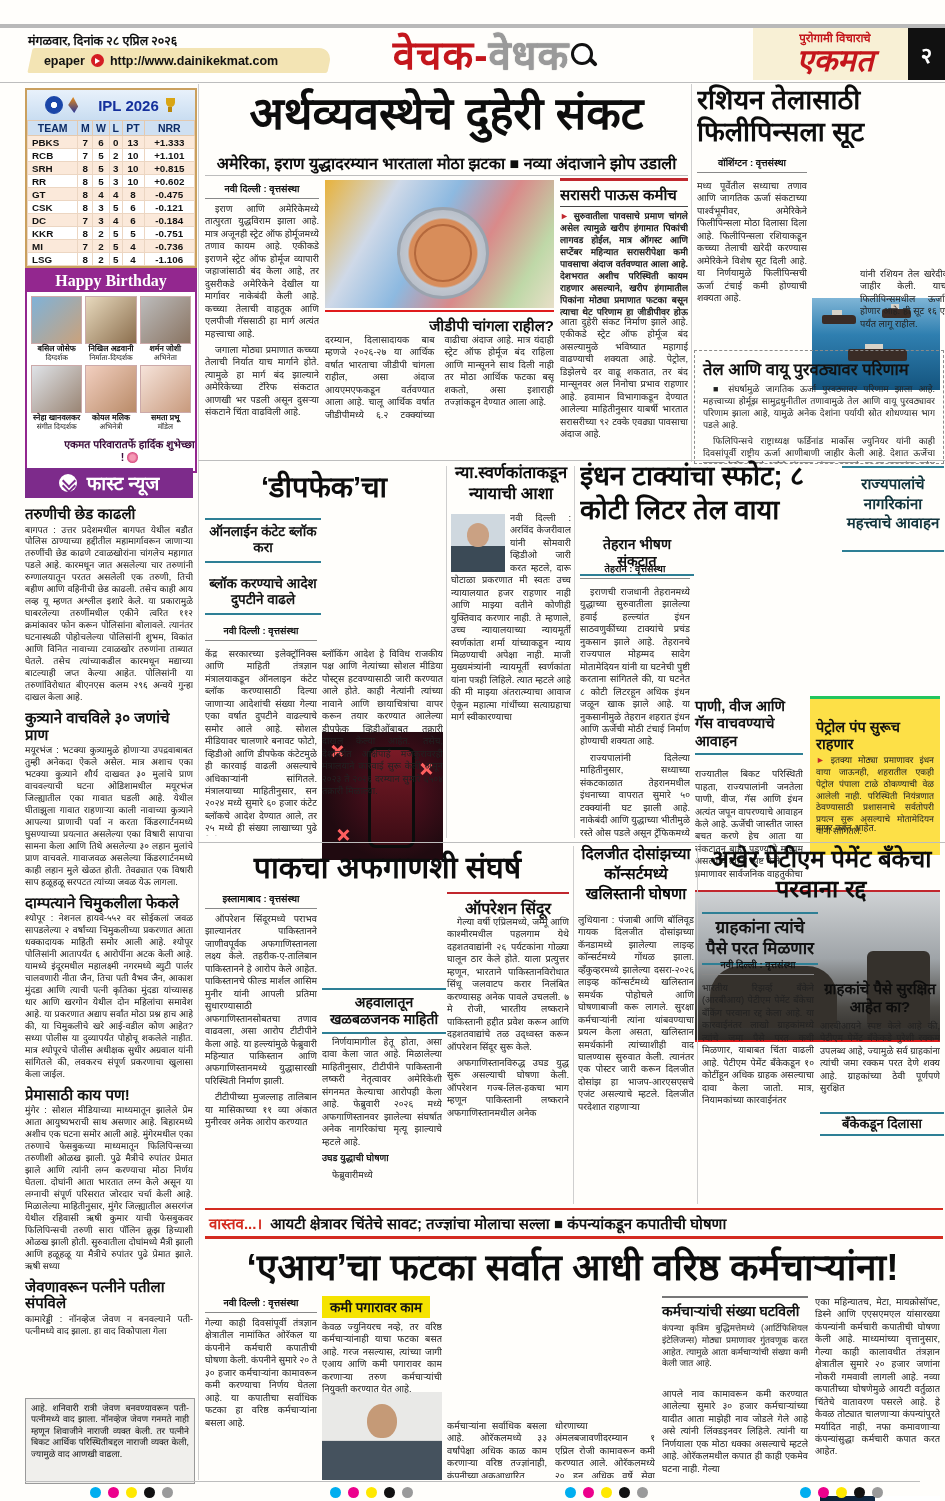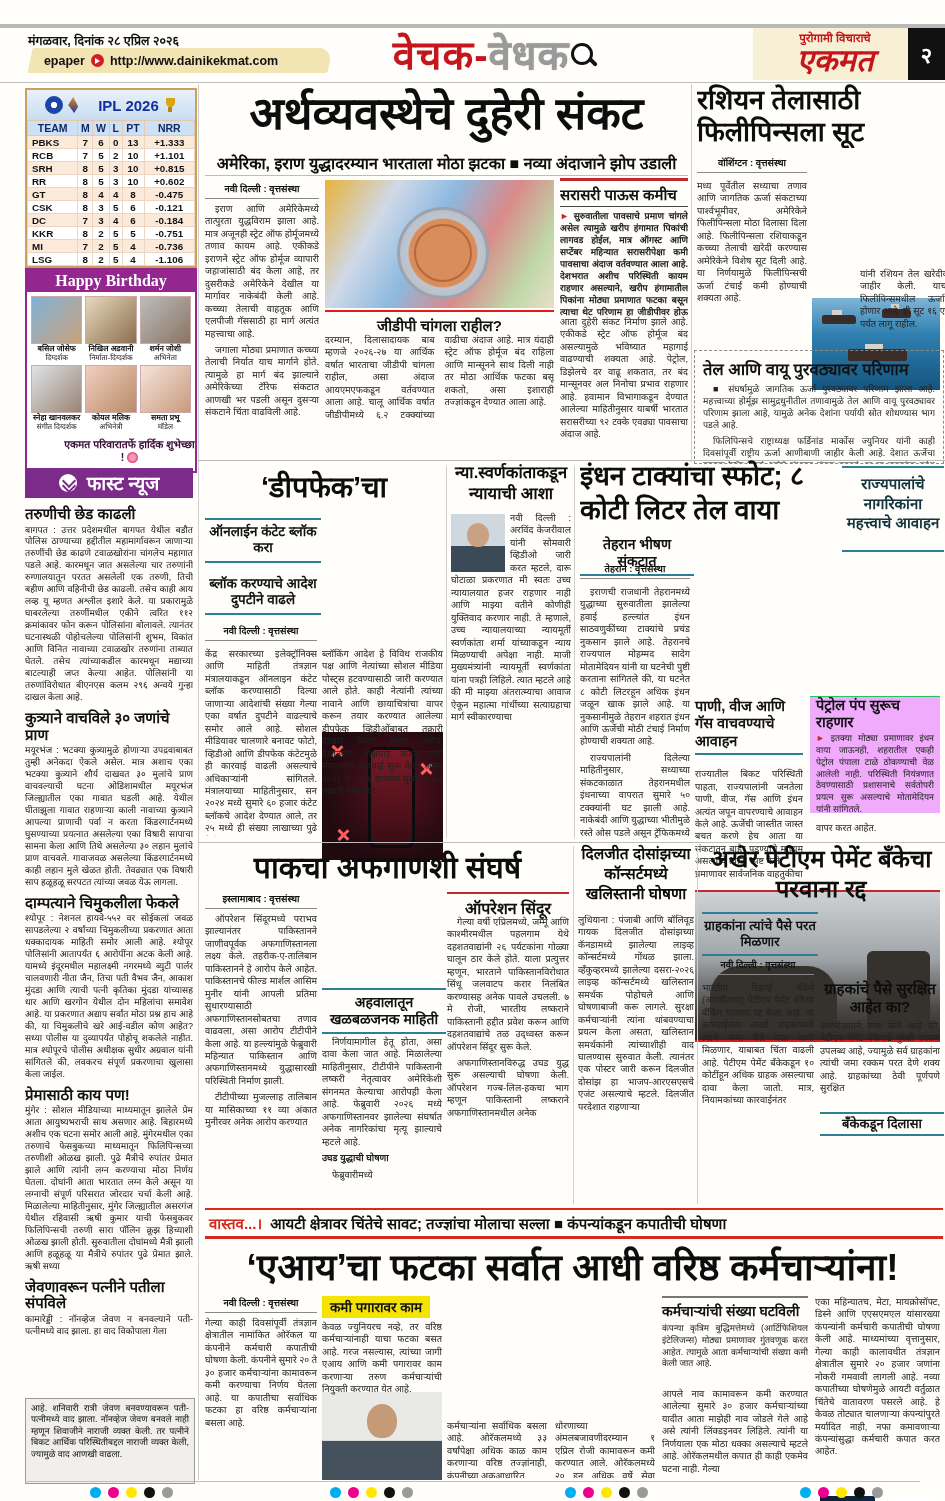--- a/index.html
+++ b/index.html
@@ -68,37 +68,37 @@
   .fn-item{margin-bottom:6px;}
   .fn-h{font-size:15px;font-weight:bold;margin:2px 0 2px;line-height:1.1;}
   .fn-b{font-size:9px;line-height:1.33;text-align:justify;margin:0;}
   .fn-note{border:1px solid #9a9a9a;background:#f0efec;font-size:8.8px;line-height:1.3;text-align:justify;padding:4px 5px;overflow:hidden;}
   
   .rainbox{border-top:3px solid #c1272d;padding-top:3px;}
   .rb-title{font-size:15px;font-weight:bold;border-bottom:1.5px solid #444;padding-bottom:2px;margin-bottom:3px;}
   .arrow{color:#c1272d;font-weight:bold;}
   .dashbox{border:1.5px dashed #8a8a8a;padding:6px 8px;overflow:hidden;}
   .db-title{font-size:16.5px;font-weight:bold;margin:0 0 3px;}
-  .pumpbox{background:#f0abfc;border-top:1px solid #22c55e;padding:0 6px;overflow:hidden;}
+  .pumpbox{background:#fde047;border-top:3px solid #22c55e;padding:20px 6px;overflow:hidden;}
   .pb-title{font-size:14.5px;font-weight:bold;line-height:1.15;margin-bottom:3px;}
   .gov-note{border-top:2px solid #2e7f95;border-bottom:2px solid #2e7f95;font-size:15px;font-weight:bold;text-align:center;line-height:1.3;padding:6px 2px;color:#12343c;}
   .redtop{border-top:2.5px solid #c1272d;}
   .capHead{font-size:14.5px;font-weight:bold;line-height:1.2;border-bottom:2px solid #2e7f95;padding-bottom:3px;margin-bottom:13px;}
   .yel{display:inline-block;background:#f5e300;font-weight:bold;font-size:13.5px;padding:2px 8px;margin-bottom:3px;}
   .cntbox{border-top:2px solid #777;padding-top:3px;}
   .cnt-title{font-size:14px;font-weight:bold;margin-bottom:3px;}
   
   .banner{border-top:2px solid #d42b1f;border-bottom:3px solid #d42b1f;display:flex;align-items:center;gap:8px;padding:3px 4px;font-weight:bold;font-size:15px;}
   .banner .lead-w{color:#d42b1f;}
   
   .img{position:relative;overflow:hidden;}
   .collage{background:linear-gradient(120deg,#e8b23a 0%,#cfd9e8 25%,#8db9e0 45%,#d98a8a 65%,#bfd8a8 85%,#e8dfc8 100%);}
   .coin{position:absolute;left:50%;top:55%;width:86px;height:86px;margin:-43px 0 0 -43px;border-radius:50%;background:radial-gradient(#d88d5a 55%,#c0c6cf 58%,#aab2bd 100%);border:3px solid #9aa3ae;}
   .coin::after{content:"";position:absolute;inset:14px;border-radius:50%;border:2px solid #b4683c;}
-  .cap{font-size:15px;font-weight:bold;text-align:center;border-top:2.5px solid #e01b1b;padding-top:3px;}
+  .cap{font-size:15px;font-weight:bold;text-align:right;border-top:2.5px solid #e01b1b;padding-top:3px;}
   .ship{background:linear-gradient(#7fb5d6 0%,#2f7fb0 40%,#14547e 100%);}
   .boat{position:absolute;background:#3a2c26;height:9px;border-radius:2px 4px 2px 2px;}
   .boat::after{content:"";position:absolute;left:30%;top:-5px;width:30%;height:5px;background:#d8d3c8;}
   .phoneimg{background:radial-gradient(circle at 60% 45%,#5a1020 0%,#200a10 70%);}
   .phone{position:absolute;left:38%;top:12%;width:34%;height:74%;border:3px solid #0c0c0c;border-radius:8px;background:linear-gradient(#7a1a26,#3a0c14);}
   .xmark{position:absolute;width:14px;height:14px;}
   .xmark::before,.xmark::after{content:"";position:absolute;left:6px;top:0;width:2.5px;height:14px;background:#ff5f5f;}
   .xmark::before{transform:rotate(45deg);}.xmark::after{transform:rotate(-45deg);}
   .portrait{float:left;width:54px;height:58px;margin:2px 5px 2px 0;background:linear-gradient(#cfd8df 55%,#3b4a56 56%);position:relative;}
   .portrait::before{content:"";position:absolute;left:50%;top:9px;width:22px;height:24px;margin-left:-11px;border-radius:50% 50% 45% 45%;background:#caa183;}
@@ -113,21 +113,21 @@
   .dots{display:flex;gap:7px;}
   .dot{width:11px;height:11px;border-radius:50%;}
   .c1{background:#00aeef;}.c2{background:#ec008c;}.c3{background:#ffe800;}.c4{background:#111;}.c5{background:#9a9a9a;}
 </style>
 </head>
 <body>
 
 <div class="page">
 
   <div class="abs head-band"></div>
-  <div class="abs date-t" style="left:28px;top:32px;">मंगळवार, दिनांक २८ एप्रिल २०२६</div>
+  <div class="abs date-t" style="left:28px;top:32px;font-family:Liberation Serif, serif;">मंगळवार, दिनांक २८ एप्रिल २०२६</div>
   <div class="abs" style="left:30px;top:48px;width:300px;">
     <div class="epaper">
       <b style="font-size:12.5px;">epaper</b>
       <span class="ep-ico"></span>
       <span style="font-size:12.5px;font-weight:bold;">http://www.dainikekmat.com</span>
     </div>
   </div>
   <div class="abs brandbox" style="left:753px;top:28px;width:152px;height:48px;">
     <div class="tagline">पुरोगामी विचाराचे</div>
     <div class="brand">एकमत</div>
@@ -309,21 +309,21 @@
     </article>
       <article class="fn-item">
       <h3 class="fn-h">प्रेमासाठी काय पण!</h3>
       <p class="fn-b">मुंगेर : सोशल मीडियाच्या माध्यमातून झालेले प्रेम आता आयुष्यभराची साथ असणार आहे. बिहारमध्ये अशीच एक घटना समोर आली आहे. मुंगेरमधील एका तरुणाचे फेसबुकच्या माध्यमातून फिलिपिन्सच्या तरुणीशी ओळख झाली. पुढे मैत्रीचे रुपांतर प्रेमात झाले आणि त्यांनी लग्न करण्याचा मोठा निर्णय घेतला. दोघांनी आता भारतात लग्न केले असून या लग्नाची संपूर्ण परिसरात जोरदार चर्चा केली आहे. मिळालेल्या माहितीनुसार, मुंगेर जिल्ह्यातील असरगंज येथील रहिवासी ऋषी कुमार याची फेसबुकवर फिलिपिन्सची तरुणी सारा पॉलिन क्रूझ हिच्याशी ओळख झाली होती. सुरुवातीला दोघांमध्ये मैत्री झाली आणि हळूहळू या मैत्रीचे रुपांतर पुढे प्रेमात झाले. ऋषी सध्या</p>
     </article>
       <article class="fn-item">
       <h3 class="fn-h">जेवणावरून पत्नीने पतीला संपविले</h3>
       <p class="fn-b">कामारेड्डी : नॉनव्हेज जेवण न बनवल्याने पती-पत्नीमध्ये वाद झाला. हा वाद विकोपाला गेला</p>
     </article>
     </div>
-  <div class="abs fn-note" style="left:25px;top:1398px;width:158px;height:76px;">आहे. शनिवारी रात्री जेवण बनवण्यावरून पती-पत्नीमध्ये वाद झाला. नॉनव्हेज जेवण बनवले नाही म्हणून शिवाजीने नाराजी व्यक्त केली. तर पत्नीने बिकट आर्थिक परिस्थितीबद्दल नाराजी व्यक्त केली, ज्यामुळे वाद आणखी वाढला.</div>
+  <div class="abs fn-note" style="left:25px;top:1398px;width:158px;height:76px;">आहे. शनिवारी रात्री जेवण बनवण्यावरून पती-पत्नीमध्ये वाद झाला. नॉनव्हेज जेवण गनमते नाही म्हणून शिवाजीने नाराजी व्यक्त केली. तर पत्नीने बिकट आर्थिक परिस्थितीबद्दल नाराजी व्यक्त केली, ज्यामुळे वाद आणखी वाढला.</div>
 
   <div class="abs vrule" style="left:198px;top:84px;height:1396px;"></div>
 
   <div class="abs headline" style="left:205px;top:84px;width:483px;height:66px;font-size:45px;line-height:1.35;">अर्थव्यवस्थेचे दुहेरी संकट</div>
   <div class="abs headline" style="left:205px;top:152px;width:483px;height:22px;font-size:16px;">अमेरिका, इराण युद्धादरम्यान भारताला मोठा झटका ■ नव्या अंदाजाने झोप उडाली</div>
   <div class="abs rule" style="left:205px;top:175px;width:483px;height:1px;"></div>
 
   <div class="abs" style="left:205px;top:182px;width:114px;height:274px;">
     <div class="dateline">नवी दिल्ली : वृत्तसंस्था</div>
     <div class="body-t" style="height:250px;">
@@ -438,21 +438,21 @@
     <p>गेल्या वर्षी एप्रिलमध्ये, जम्मू आणि काश्मीरमधील पहलगाम येथे दहशतवाद्यांनी २६ पर्यटकांना गोळ्या घालून ठार केले होते. याला प्रत्युत्तर म्हणून, भारताने पाकिस्तानविरोधात सिंधू जलवाटप करार निलंबित करण्यासह अनेक पावले उचलली. ७ मे रोजी, भारतीय लष्कराने पाकिस्तानी हद्दीत प्रवेश करून आणि दहशतवाद्यांचे तळ उद्ध्वस्त करून ऑपरेशन सिंदूर सुरू केले.</p>
     <p>अफगाणिस्तानविरुद्ध उघड युद्ध सुरू असल्याची घोषणा केली. ऑपरेशन गज्ब-लिल-हकचा भाग म्हणून पाकिस्तानी लष्कराने अफगाणिस्तानमधील अनेक</p>
   </div>
 
   <div class="abs vrule" style="left:573px;top:846px;height:358px;"></div>
   <div class="abs headline" style="left:578px;top:844px;width:116px;height:64px;font-size:15.5px;line-height:1.3;">दिलजीत दोसांझच्या कॉन्सर्टमध्ये खलिस्तानी घोषणा</div>
   <div class="abs body-t" style="left:578px;top:914px;width:116px;height:290px;">लुधियाना : पंजाबी आणि बॉलिवूड गायक दिलजीत दोसांझच्या कॅनडामध्ये झालेल्या लाइव्ह कॉन्सर्टमध्ये गोंधळ झाला. व्हँकुव्हरमध्ये झालेल्या दसरा-२०२६ लाइव्ह कॉन्सर्टमध्ये खलिस्तान समर्थक पोहोचले आणि घोषणाबाजी करू लागले. सुरक्षा कर्मचाऱ्यांनी त्यांना थांबवण्याचा प्रयत्न केला असता, खलिस्तान समर्थकांनी त्यांच्याशीही वाद घालण्यास सुरुवात केली. त्यानंतर एक पोस्टर जारी करून दिलजीत दोसांझ हा भाजप-आरएसएसचे एजंट असल्याचे म्हटले. दिलजीत परदेशात राहणाऱ्या</div>
 
   <div class="abs vrule" style="left:697px;top:846px;height:358px;"></div>
   <div class="abs headline" style="left:702px;top:844px;width:238px;height:60px;font-size:24px;line-height:1.25;">अखेर पेटीएम पेमेंट बँकेचा परवाना रद्द</div>
-  <div class="abs kicker" style="left:702px;top:912px;width:112px;font-size:13px;">ग्राहकांना त्यांचे पैसे परत मिळणार</div>
+  <div class="abs kicker" style="left:702px;top:912px;width:112px;font-size:17px;">ग्राहकांना त्यांचे पैसे परत मिळणार</div>
   <div class="abs" style="left:702px;top:958px;width:112px;">
     <div class="dateline">नवी दिल्ली : वृत्तसंस्था</div>
   </div>
   <div class="abs body-t" style="left:702px;top:982px;width:112px;height:220px;">भारतीय रिझर्व्ह बँकेने (आरबीआय) पेटीएम पेमेंट बँकेचा बँकिंग परवाना रद्द केला आहे. या कारवाईनंतर लाखो ग्राहकांमध्ये त्यांचे जमा पैसे परत कधी मिळणार, याबाबत चिंता वाढली आहे. पेटीएम पेमेंट बँकेकडून १० कोटींहून अधिक ग्राहक असल्याचा दावा केला जातो. मात्र, नियामकांच्या कारवाईनंतर</div>
   <div class="abs img paytmimg" style="left:820px;top:908px;width:120px;height:64px;border-bottom:2.5px solid #e01b1b;">
     <div class="paytm-l"></div>
     <div class="paytm-r">
       
       
       

